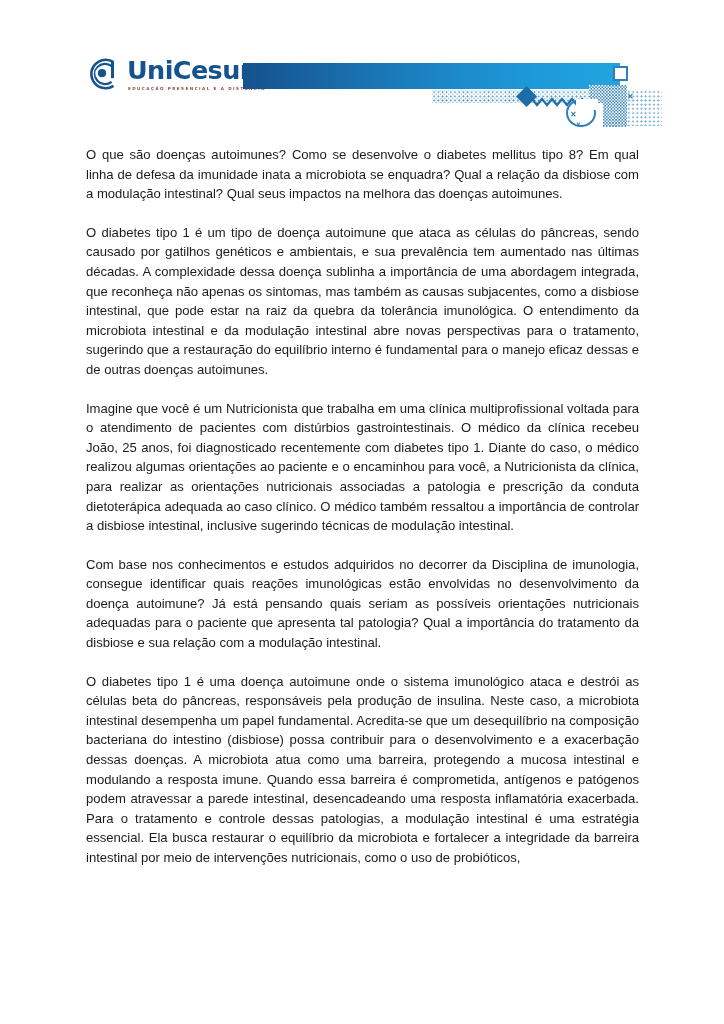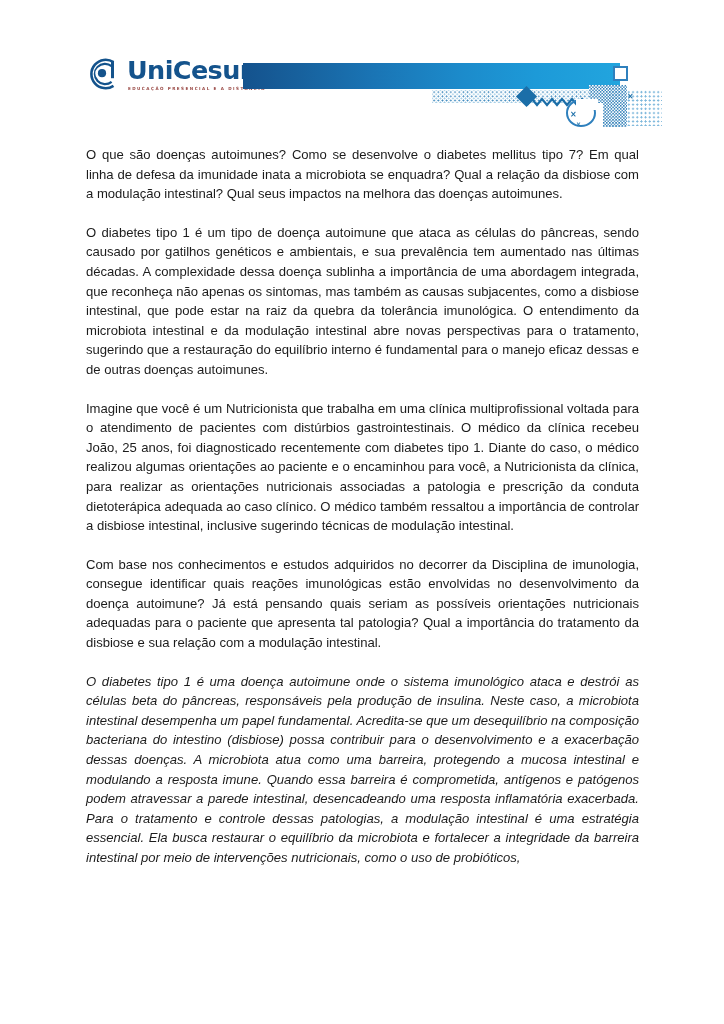--- a/index.html
+++ b/index.html
@@ -212,21 +212,21 @@
     margin: 0 0 19px 0;
     font-family: "Liberation Sans", sans-serif;
     font-size: 13.1px;
     line-height: 19.6px;
     color: #1c1c1c;
     text-align: justify;
     text-justify: inter-word;
     hyphens: none;
     letter-spacing: -0.02px;
   }
-  p.para:last-child { margin-bottom: 0; font-style: italic; }
+  p.para:last-child { margin-bottom: 0; }
 </style>
 </head>
 <body>
 
 <div class="page">
 
   <div class="header">
 
     <div class="logo-block">
       <span class="logo-mark">
@@ -269,20 +269,20 @@
     <div class="circle-mask"></div>
 
     <div class="outline-square"></div>
 
     <span class="x-mark x-a">×</span>
     <span class="x-mark x-b">×</span>
     <span class="x-mark x-c">×</span>
   </div>
 
   <div class="content">
-    <p class="para">O que são doenças autoimunes? Como se desenvolve o diabetes mellitus tipo 7? Em qual linha de defesa da imunidade inata a microbiota se enquadra? Qual a relação da disbiose com a modulação intestinal? Qual seus impactos na melhora das doenças autoimunes.</p>
+    <p class="para">O que são doenças autoimunes? Como se desenvolve o diabetes mellitus tipo 8? Em qual linha de defesa da imunidade inata a microbiota se enquadra? Qual a relação da disbiose com a modulação intestinal? Qual seus impactos na melhora das doenças autoimunes.</p>
     <p class="para">O diabetes tipo 1 é um tipo de doença autoimune que ataca as células do pâncreas, sendo causado por gatilhos genéticos e ambientais, e sua prevalência tem aumentado nas últimas décadas. A complexidade dessa doença sublinha a importância de uma abordagem integrada, que reconheça não apenas os sintomas, mas também as causas subjacentes, como a disbiose intestinal, que pode estar na raiz da quebra da tolerância imunológica. O entendimento da microbiota intestinal e da modulação intestinal abre novas perspectivas para o tratamento, sugerindo que a restauração do equilíbrio interno é fundamental para o manejo eficaz dessas e de outras doenças autoimunes.</p>
     <p class="para">Imagine que você é um Nutricionista que trabalha em uma clínica multiprofissional voltada para o atendimento de pacientes com distúrbios gastrointestinais. O médico da clínica recebeu João, 25 anos, foi diagnosticado recentemente com diabetes tipo 1. Diante do caso, o médico realizou algumas orientações ao paciente e o encaminhou para você, a Nutricionista da clínica, para realizar as orientações nutricionais associadas a patologia e prescrição da conduta dietoterápica adequada ao caso clínico. O médico também ressaltou a importância de controlar a disbiose intestinal, inclusive sugerindo técnicas de modulação intestinal.</p>
     <p class="para">Com base nos conhecimentos e estudos adquiridos no decorrer da Disciplina de imunologia, consegue identificar quais reações imunológicas estão envolvidas no desenvolvimento da doença autoimune? Já está pensando quais seriam as possíveis orientações nutricionais adequadas para o paciente que apresenta tal patologia? Qual a importância do tratamento da disbiose e sua relação com a modulação intestinal.</p>
     <p class="para">O diabetes tipo 1 é uma doença autoimune onde o sistema imunológico ataca e destrói as células beta do pâncreas, responsáveis pela produção de insulina. Neste caso, a microbiota intestinal desempenha um papel fundamental. Acredita-se que um desequilíbrio na composição bacteriana do intestino (disbiose) possa contribuir para o desenvolvimento e a exacerbação dessas doenças. A microbiota atua como uma barreira, protegendo a mucosa intestinal e modulando a resposta imune. Quando essa barreira é comprometida, antígenos e patógenos podem atravessar a parede intestinal, desencadeando uma resposta inflamatória exacerbada. Para o tratamento e controle dessas patologias, a modulação intestinal é uma estratégia essencial. Ela busca restaurar o equilíbrio da microbiota e fortalecer a integridade da barreira intestinal por meio de intervenções nutricionais, como o uso de probióticos,</p>
   </div>
 
 </div>
 
 </body></html>

